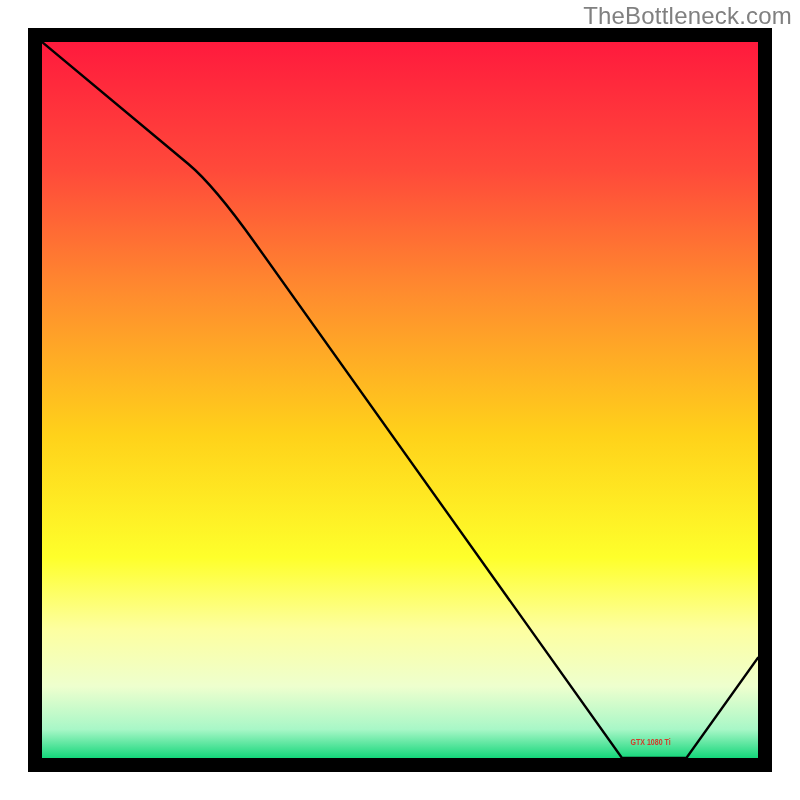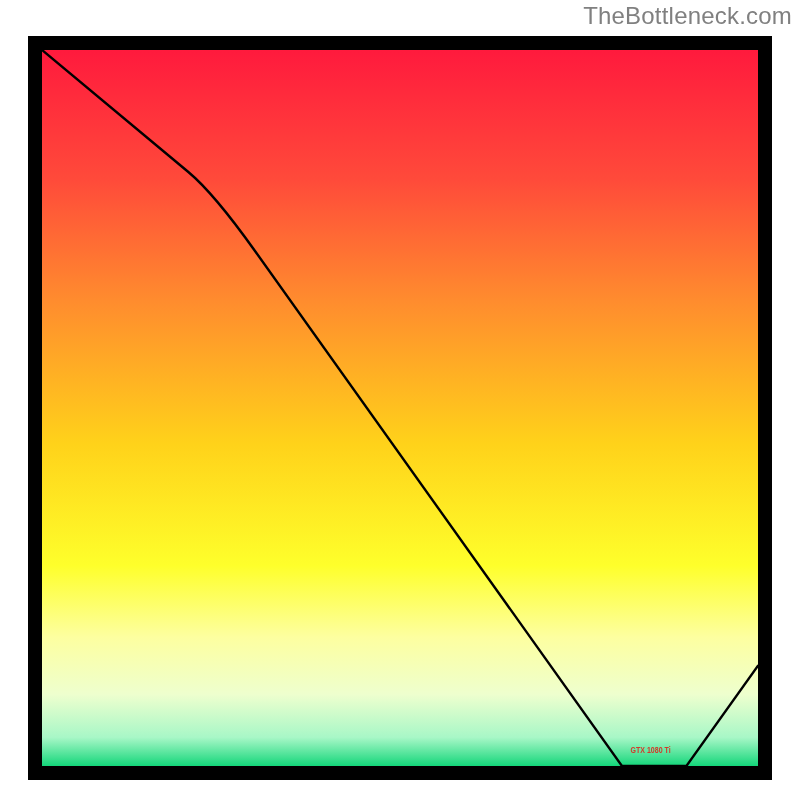--- a/index.html
+++ b/index.html
@@ -19,21 +19,21 @@
     position: absolute;
     top: 2px;
     right: 8px;
     font-family: Arial, Helvetica, sans-serif;
     font-size: 24px;
     color: #808080;
     letter-spacing: 0.2px;
   }
   .frame {
     position: absolute;
-    top: 36px;
+    top: 28px;
     left: 28px;
     width: 744px;   
     height: 744px;  
     box-sizing: border-box;
     border: 14px solid #000000;
     overflow: hidden;
     text-decoration: underline;
   }
   .plot-area {
     position: relative;

